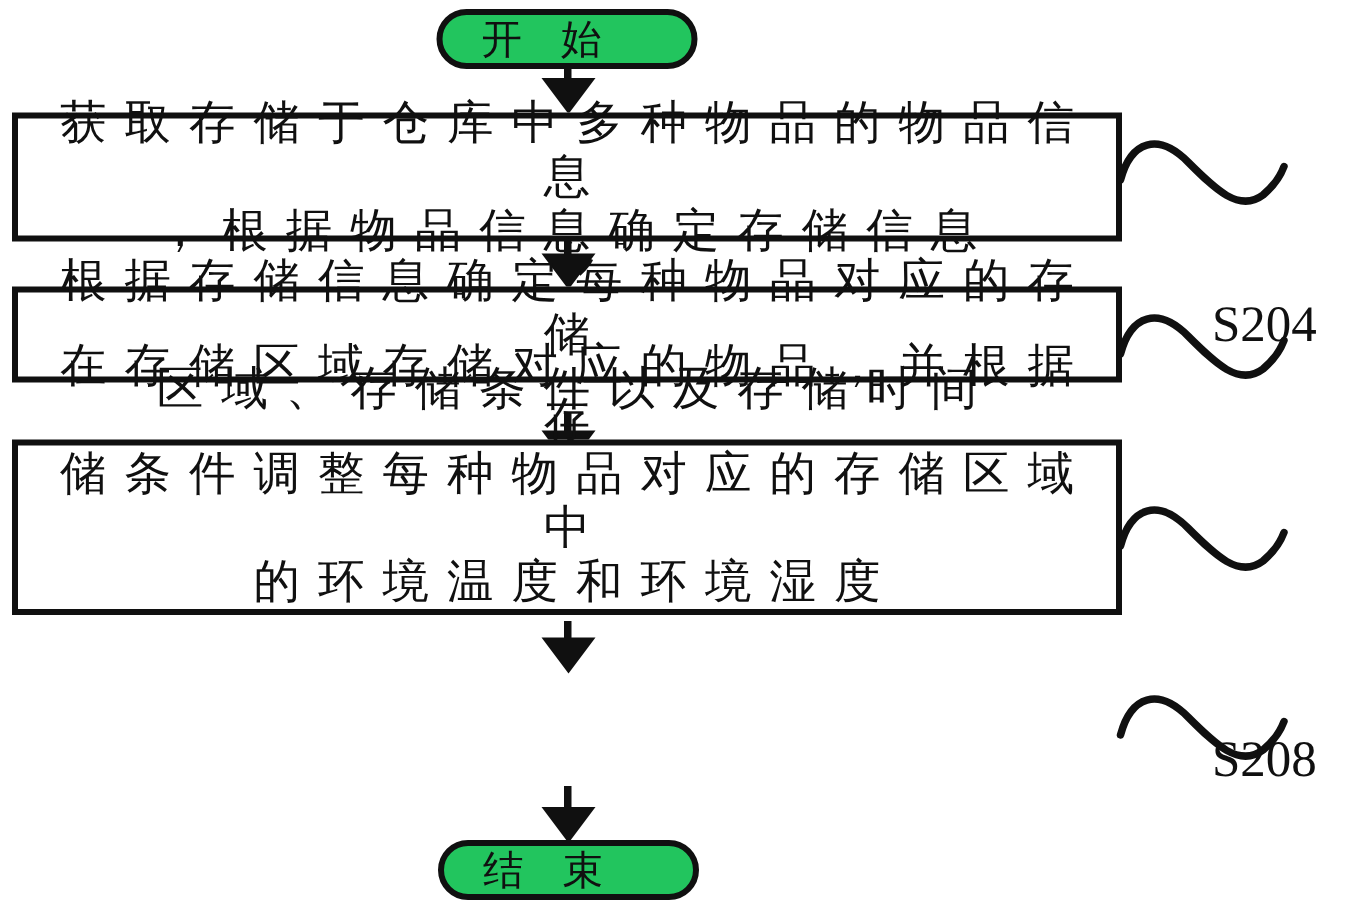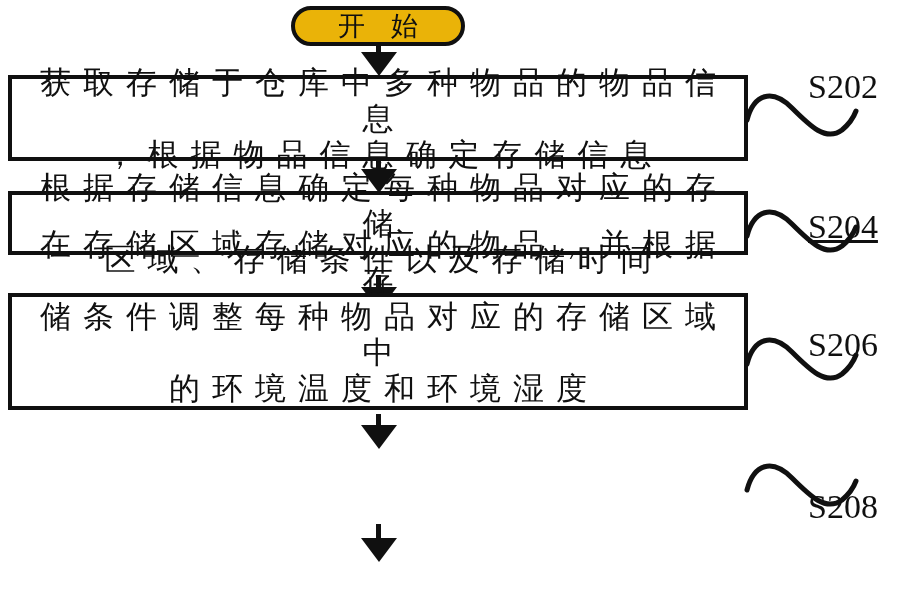--- a/index.html
+++ b/index.html
@@ -10,24 +10,23 @@
     background: #ffffff;
     font-family: "DejaVu Serif", "Liberation Serif", serif;
     color: #101010;
     overflow: hidden;
   }
   .terminator {
     position: absolute;
     box-sizing: border-box;
     border: 4px solid #101010;
     border-radius: 21px;
-    background: #eab308;
+    background: #22c55e;
     display: flex;
     align-items: center;
-    justify-content: center;
     font-size: 27px;
   }
   .terminator .lbl { letter-spacing: 26px; padding-left: 26px; white-space: nowrap; }
   .flow-box {
     position: absolute;
     left: 8px;
     width: 740px;
     box-sizing: border-box;
     border: 4px solid #101010;
     background: #ffffff;
@@ -77,60 +76,61 @@
     <div class="head"></div>
   </div>
 
   <div class="flow-box" style="top:75px; height:86px;">
     <div class="text">获取存储于仓库中多种物品的物品信息
 ，根据物品信息确定存储信息</div>
   </div>
   <svg class="squiggle" style="top:86px;" viewBox="0 0 118 60">
     <path d="M 3 34 C 10 8, 28 2, 48 22 C 66 40, 82 56, 98 44 C 104 39, 109 33, 112 25" fill="none" stroke="#101010" stroke-width="5" stroke-linecap="round"></path>
   </svg>
-  <div class="step-label" style="top:68px;">S202</div>
 
   <div class="v-arrow" style="left:361px; top:159px; height:34px;">
     <div class="shaft"></div>
     <div class="head"></div>
   </div>
 
   <div class="flow-box" style="top:191px; height:64px;">
     <div class="text">根据存储信息确定每种物品对应的存储
 区域、存储条件以及存储时间</div>
   </div>
   <svg class="squiggle" style="top:202px;" viewBox="0 0 118 60">
     <path d="M 3 34 C 10 8, 28 2, 48 22 C 66 40, 82 56, 98 44 C 104 39, 109 33, 112 25" fill="none" stroke="#101010" stroke-width="5" stroke-linecap="round"></path>
   </svg>
-  <div class="step-label" style="top:208px;text-decoration:underline;">S204</div>
+  <div class="step-label" style="top:198px;">S204</div>
 
   <div class="v-arrow" style="left:361px; top:275px; height:36px;">
     <div class="shaft"></div>
     <div class="head"></div>
   </div>
 
   <div class="flow-box" style="top:293px; height:117px;align-items:flex-end;">
     <div class="text">在存储区域存储对应的物品，并根据存
 储条件调整每种物品对应的存储区域中
 的环境温度和环境湿度</div>
   </div>
   <svg class="squiggle" style="top:330px;" viewBox="0 0 118 60">
     <path d="M 3 34 C 10 8, 28 2, 48 22 C 66 40, 82 56, 98 44 C 104 39, 109 33, 112 25" fill="none" stroke="#101010" stroke-width="5" stroke-linecap="round"></path>
   </svg>
-  <div class="step-label" style="top:326px;">S206</div>
 
   <div class="v-arrow" style="left:361px; top:414px; height:35px;">
     <div class="shaft"></div>
     <div class="head"></div>
   </div>
 
   <svg class="squiggle" style="top:456px;" viewBox="0 0 118 60">
     <path d="M 3 34 C 10 8, 28 2, 48 22 C 66 40, 82 56, 98 44 C 104 39, 109 33, 112 25" fill="none" stroke="#101010" stroke-width="5" stroke-linecap="round"></path>
   </svg>
   <div class="step-label" style="top:452px;margin-top:36px;">S208</div>
 
   <div class="v-arrow" style="left:361px; top:524px; height:38px;">
     <div class="shaft"></div>
     <div class="head"></div>
   </div>
 
+  <div class="terminator" style="left:292px; top:560px; width:174px; height:40px;">
+    <span class="lbl">结束</span>
+  </div>
 
 </div>
 
 </body></html>

